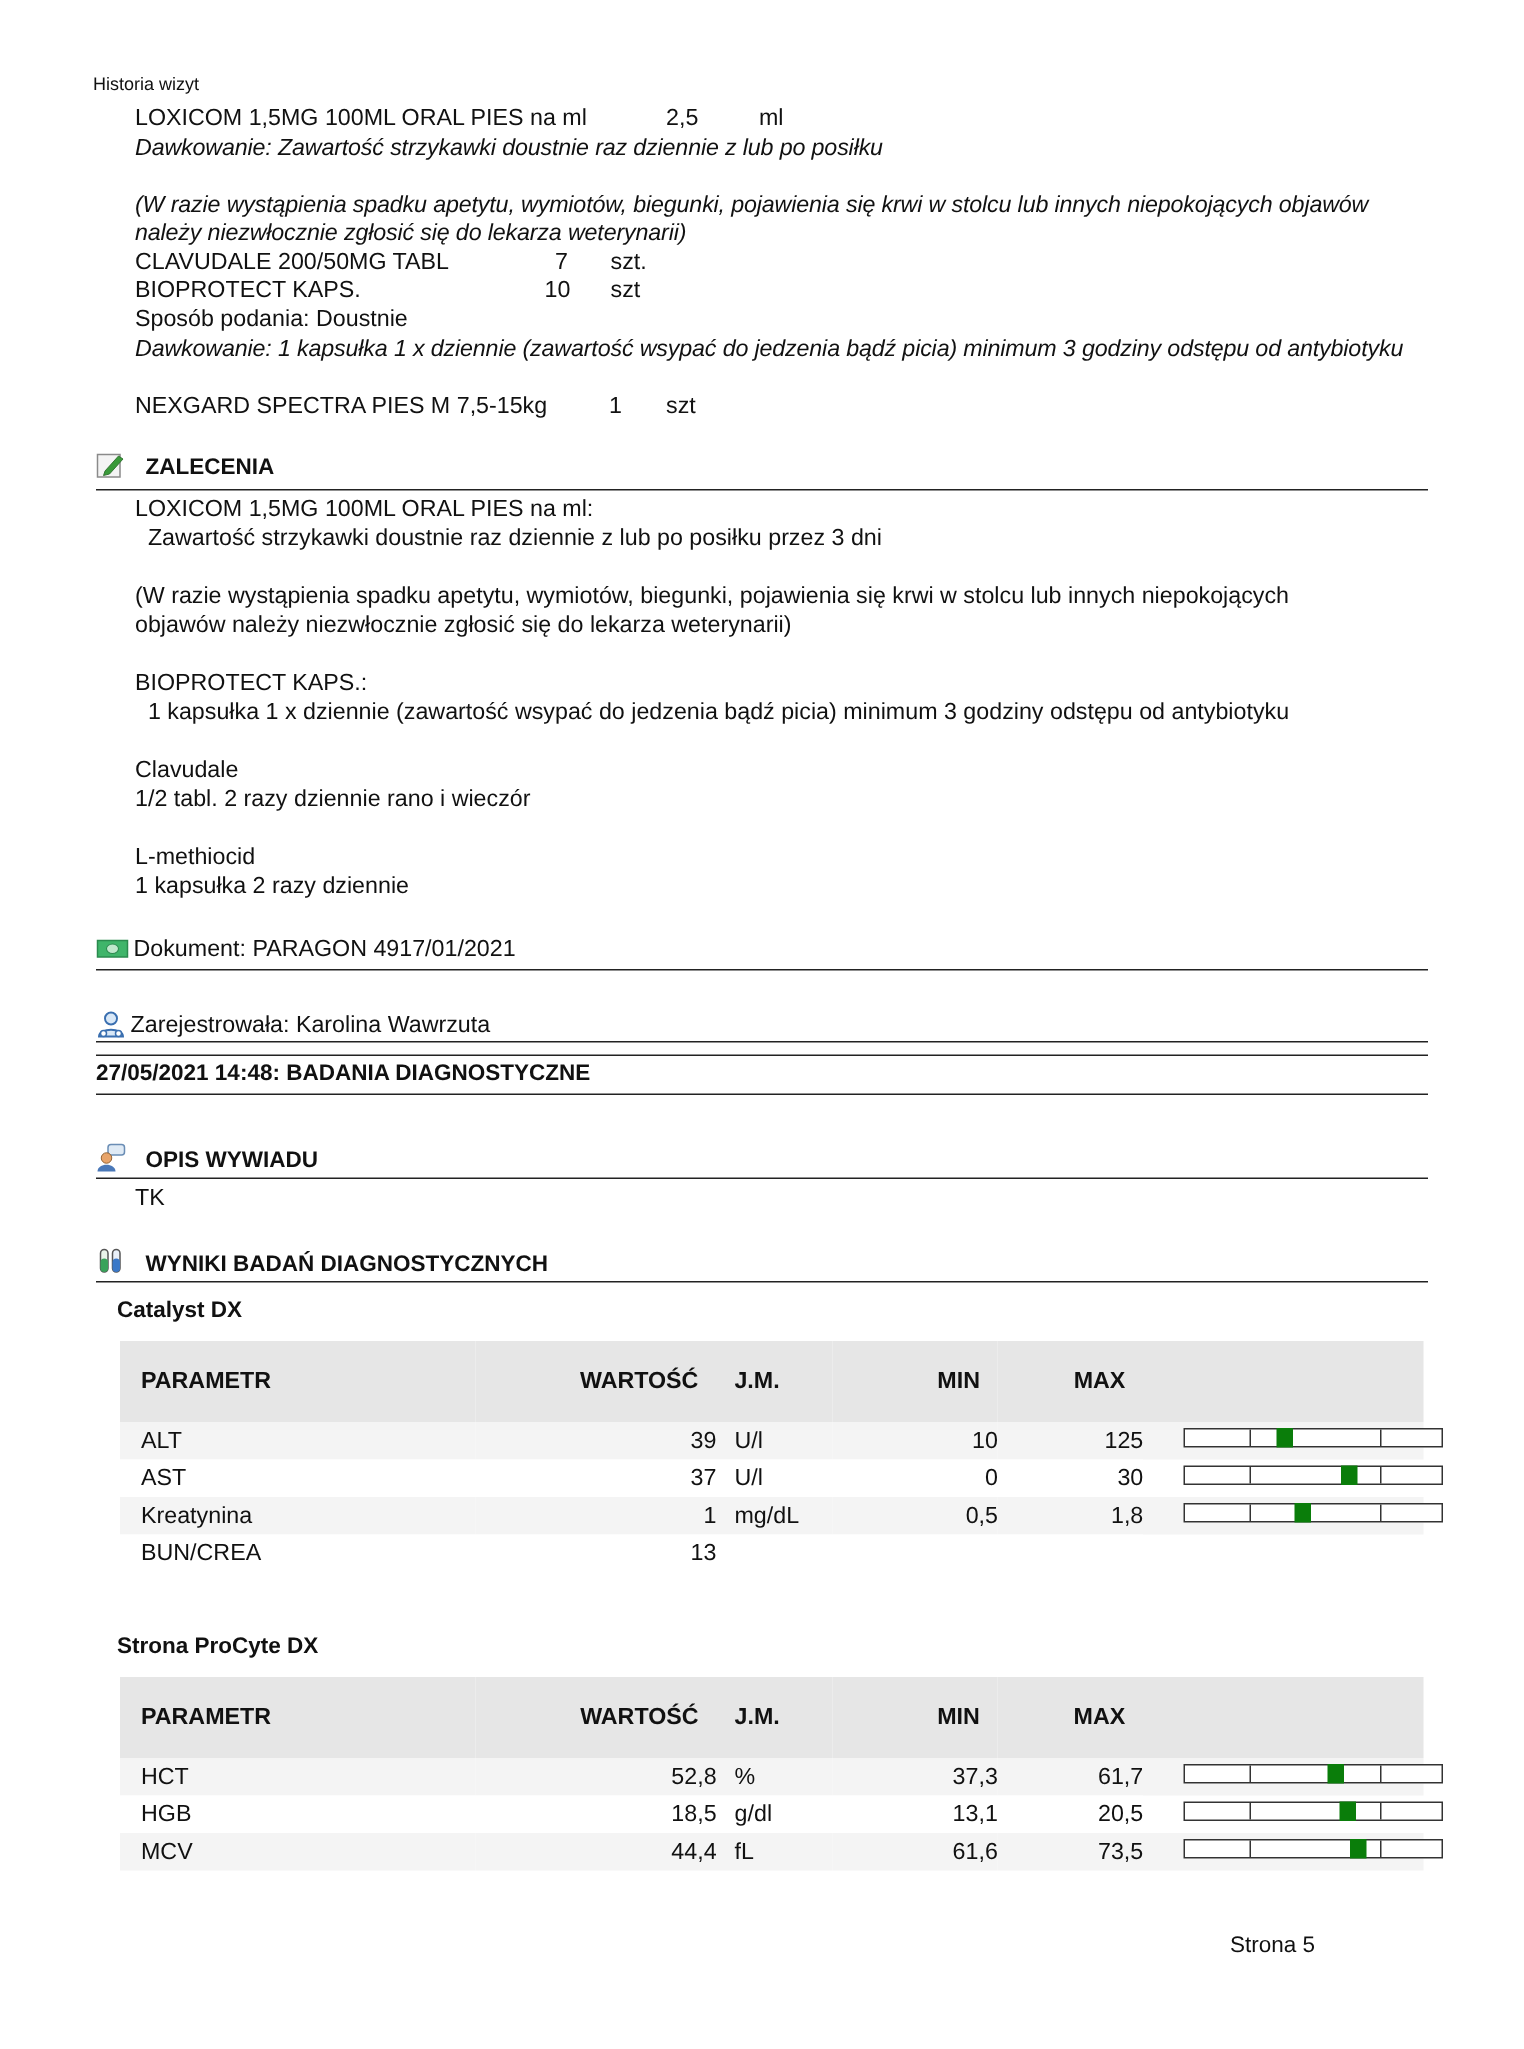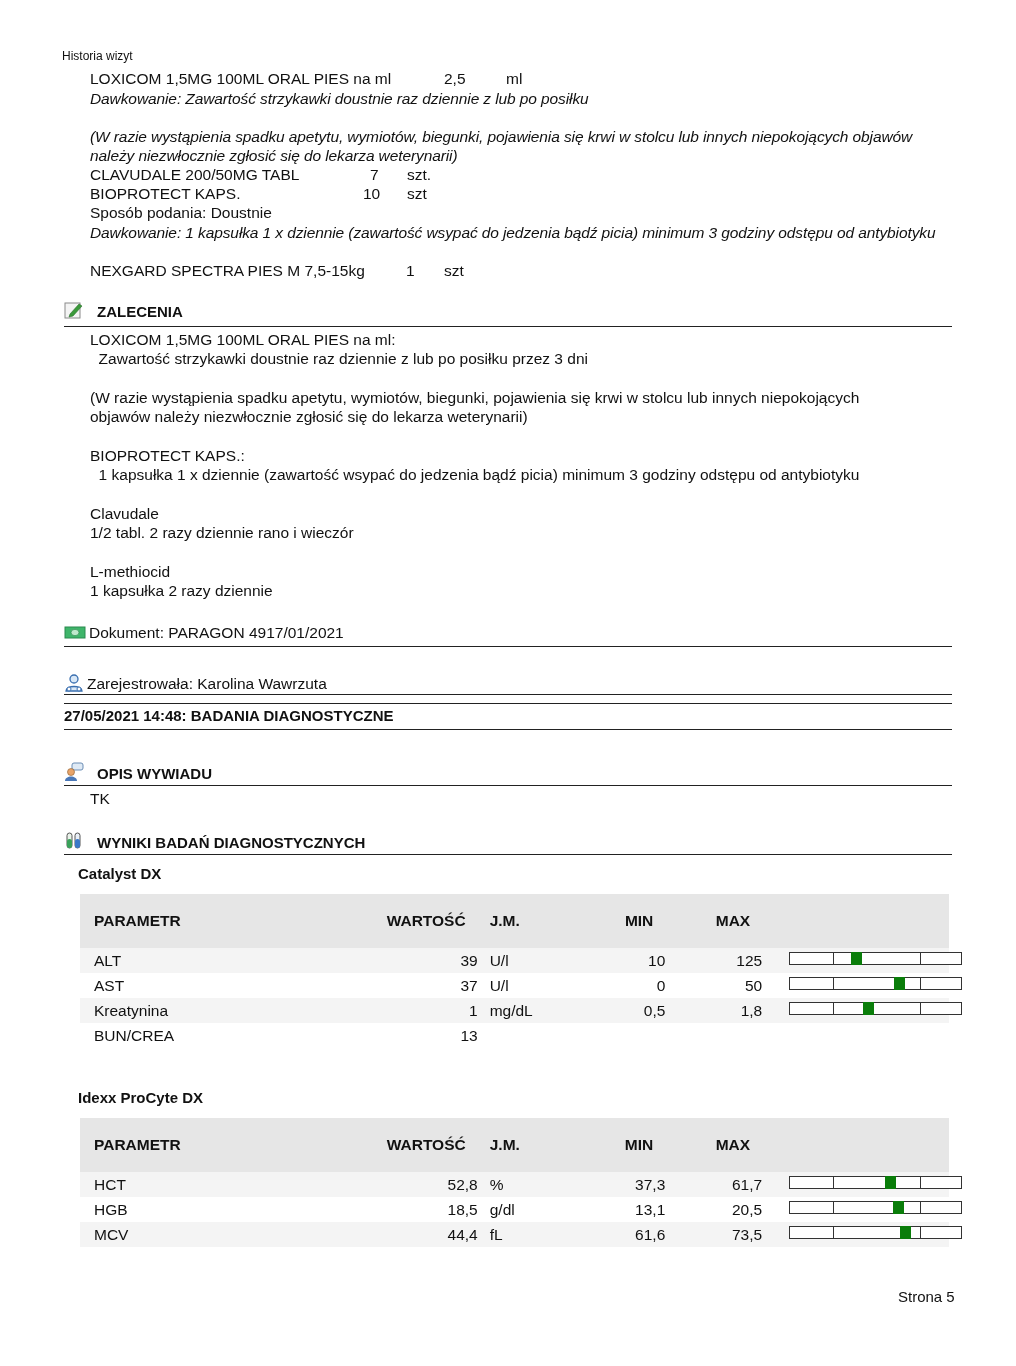--- a/index.html
+++ b/index.html
@@ -25,21 +25,21 @@
   .c-val { text-align: right; width: 155px; }
   .c-unit { text-align: left; padding-left: 12px !important; width: 60px; }
   .c-min { text-align: right; width: 105px; }
   .c-max { text-align: right; width: 85px; }
   .c-bar { width: 214px; position: relative; }
   .rbar { position: absolute; left: 27px; top: 4px; width: 173px; height: 13px; border: 1.5px solid #333; box-sizing: border-box; background: #fff; }
   .rbar .div1, .rbar .div2 { position: absolute; top: 0; bottom: 0; border-left: 1.5px solid #333; }
   .rbar .div1 { left: 43px; }
   .rbar .div2 { left: 130px; }
   .rbar .marker { position: absolute; top: -1px; height: 13px; width: 11px; background: #0a7d0a; }
-  .footer { position: absolute; left: 898px; top: 1288px; font-size: 15px; }
+  .footer { position: absolute; left: 820px; top: 1288px; font-size: 15px; }
 </style>
 </head>
 <body>
 
 <div class="abs page-header">Historia wizyt</div>
 
 <div class="line" style="top:69px">
   <span class="tabcell" style="width:354px">LOXICOM 1,5MG 100ML ORAL PIES na ml</span><span class="tabcell" style="width:62px">2,5</span><span class="tabcell">ml</span>
 </div>
 <div class="line it" style="top:89px">Dawkowanie: Zawartość strzykawki doustnie raz dziennie z lub po posiłku</div>
@@ -155,21 +155,21 @@
             <div class="div2"></div>
             <div class="marker" style="background: rgb(10, 125, 10); left: 61px;"></div>
           </div>
         </td>
       </tr>
       <tr>
         <td class="c-param">AST</td>
         <td class="c-val">37</td>
         <td class="c-unit">U/l</td>
         <td class="c-min">0</td>
-        <td class="c-max">50</td>
+        <td class="c-max">30</td>
         <td class="c-bar">
           <div class="rbar">
             <div class="div1"></div>
             <div class="div2"></div>
             <div class="marker" style="background: rgb(10, 125, 10); left: 104px;"></div>
           </div>
         </td>
       </tr>
       <tr>
         <td class="c-param">Kreatynina</td>
@@ -189,21 +189,21 @@
         <td class="c-param">BUN/CREA</td>
         <td class="c-val">13</td>
         <td class="c-unit"></td>
         <td class="c-min"></td>
         <td class="c-max"></td>
         <td class="c-bar"></td>
       </tr>
     </tbody>
 </table>
 
-<div class="group-title" style="top:1089px">Idexx ProCyte DX</div>
+<div class="group-title" style="top:1089px">Strona ProCyte DX</div>
 <table class="results" style="top:1118px">
   <thead>
     <tr>
       <th class="c-param">PARAMETR</th>
       <th class="c-val">WARTOŚĆ</th>
       <th class="c-unit">J.M.</th>
       <th class="c-min">MIN</th>
       <th class="c-max">MAX</th>
       <th class="c-bar"></th>
     </tr>

